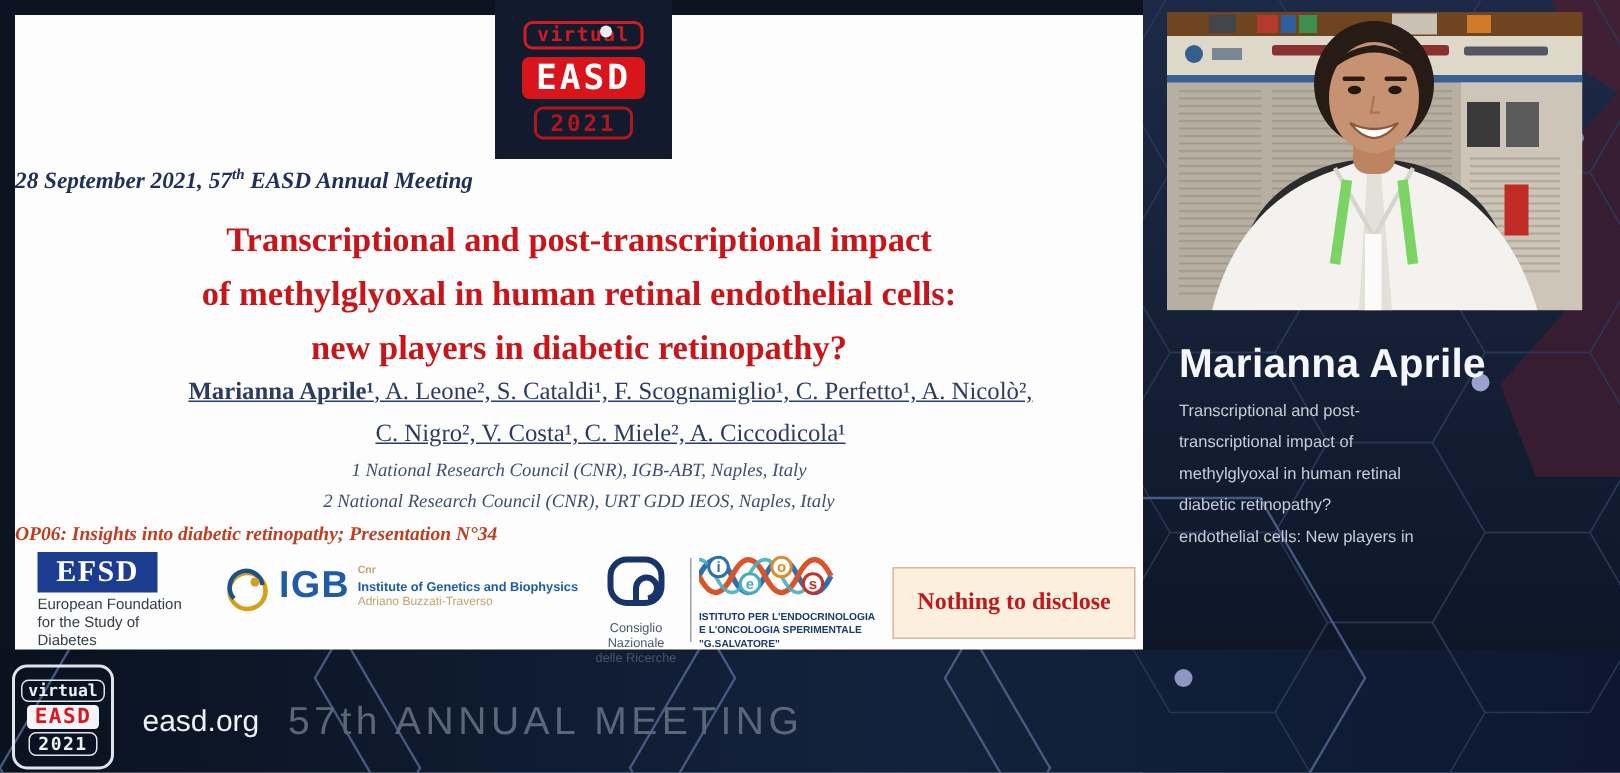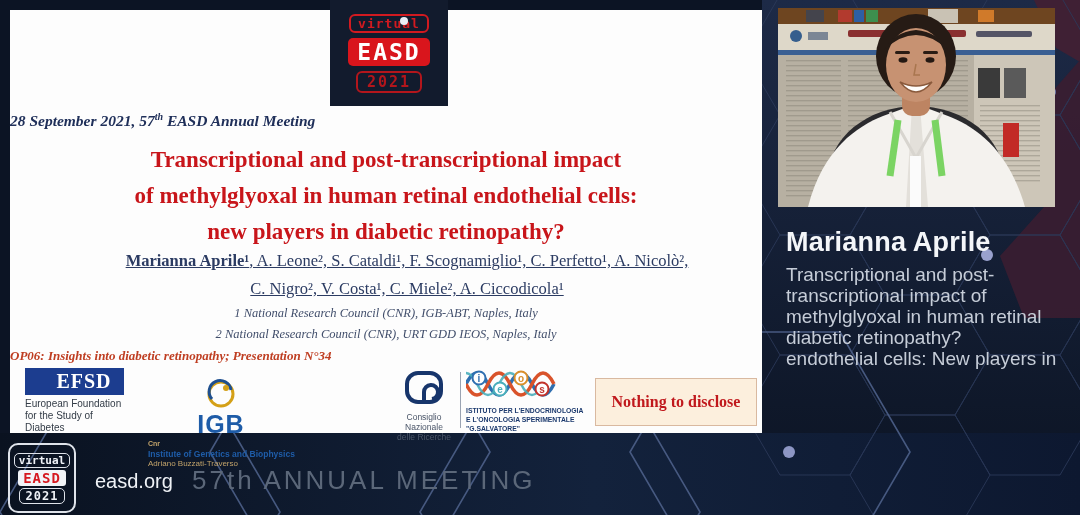--- a/index.html
+++ b/index.html
@@ -48,25 +48,24 @@
     font-family:"Liberation Serif", serif; font-style:italic; font-weight:bold;
     font-size:13px; color:#bf3e22;
   }
 
   
   .efsd { position:absolute; left:15px; top:358px; width:110px; text-align:left; }
   .efsd-box {
     width:80px; height:27px; background:#1c3d8f; color:#fff; text-align:center;
     font-family:"Liberation Serif", serif; font-weight:bold; font-size:20px; line-height:27px;
     letter-spacing:1px;
-    padding-left:19px;
   }
   .efsd-cap { font-size:10px; line-height:12px; color:#333c47; margin-top:3px; }
 
-  .igb { position:absolute; left:138px; top:366px; display:flex; align-items:center;flex-direction:column; }
+  .igb { position:absolute; left:138px; top:366px; display:flex; align-items:flex-start; }
   .igb-acronym { font-size:25px; font-weight:bold; color:#1e5ca8; margin:0 5px 0 4px; letter-spacing:1px; }
   .igb-text { line-height:10px; }
   .igb-org { font-size:7px; color:#c2a36a; font-weight:bold; }
   .igb-name { font-size:8.5px; font-weight:bold; color:#1e5ca8; }
   .igb-sub { font-size:8px; color:#c2a36a; }
 
   .cnr { position:absolute; left:383px; top:360px; width:62px; text-align:center; }
   .cnr-cap { font-size:8.5px; line-height:10px; color:#4a5568; margin-top:2px; }
 
   .logo-divider { position:absolute; left:450px; top:362px; width:1px; height:56px; background:#9aa3b2; }
@@ -96,21 +95,21 @@
   
   .webcam { position:absolute; left:778px; top:8px; width:277px; height:199px; z-index:1; overflow:hidden; }
 
   
   .presenter-name {
     position:absolute; left:786px; top:227px; z-index:1;
     font-size:27px; font-weight:bold; color:#f4f6f9; letter-spacing:0.2px;
   }
   .presenter-title {
     position:absolute; left:786px; top:264px; z-index:1;
-    font-size:19px; line-height:21px; color:#c6cdd8;
+    font-size:11px; line-height:21px; color:#c6cdd8;
   }
 
   
   .footer-badge {
     position:absolute; left:8px; top:443px; width:64px; height:66px; z-index:1;
     border:2px solid #dfe3ea; border-radius:10px;
     display:flex; flex-direction:column; align-items:center; justify-content:center; gap:2px;
   }
   .fb-outline { border:1px solid #dfe3ea; border-radius:5px; color:#eef1f6; font-size:11px; padding:0 4px; }
   .fb-solid { background:#f2f4f7; color:#d6181f; font-size:14px; padding:0 5px; border-radius:3px; letter-spacing:1px; }

